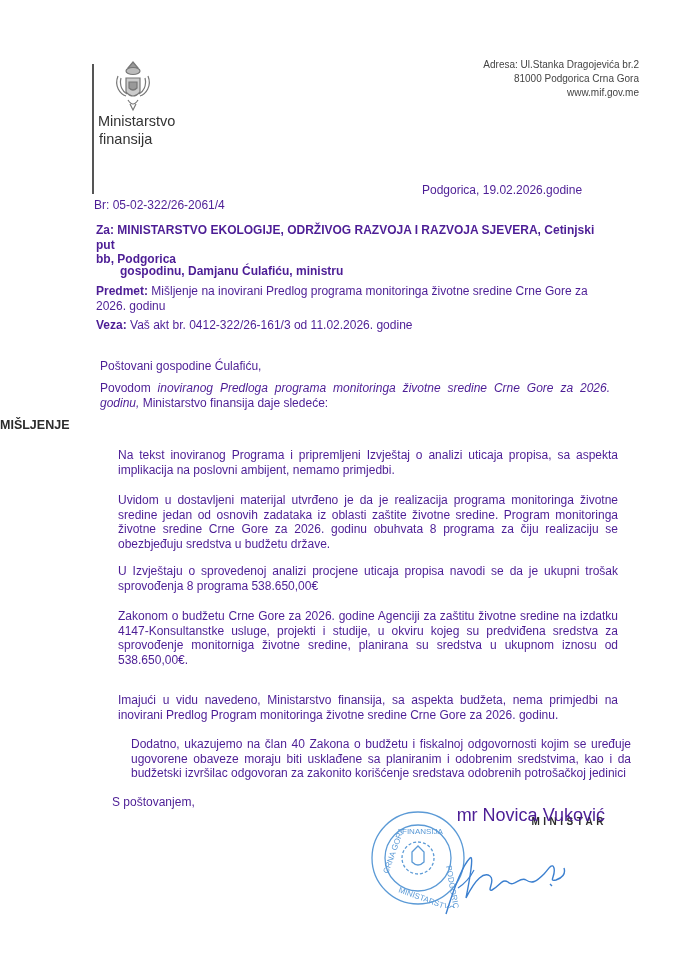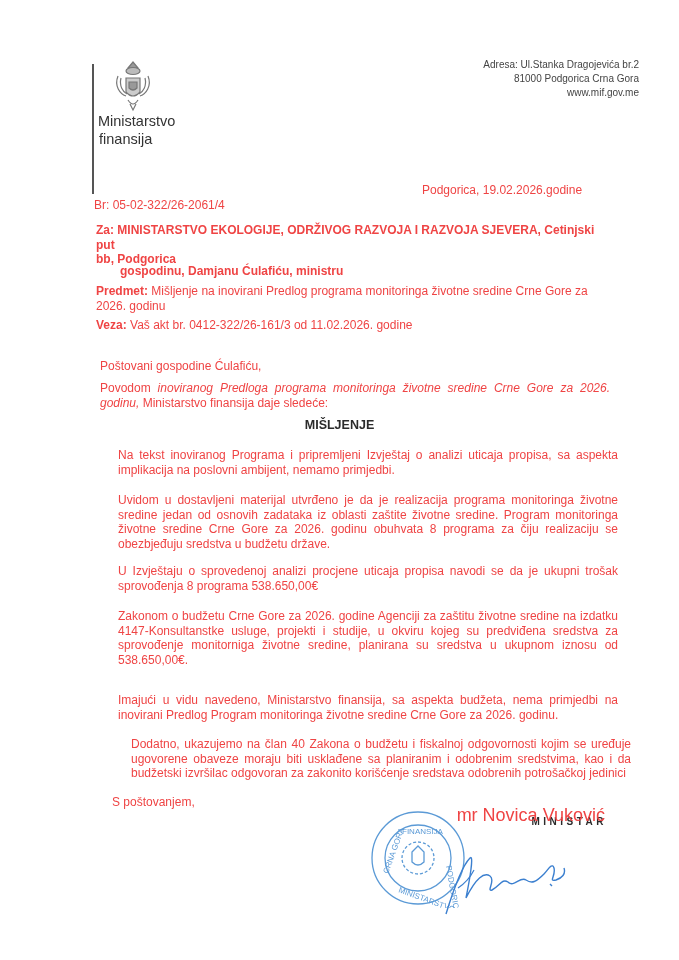--- a/index.html
+++ b/index.html
@@ -5,25 +5,25 @@
     html, body { margin: 0; padding: 0; }
     body {
       width: 679px; height: 960px; background: #ffffff; position: relative; overflow: hidden;
       font-family: "Liberation Sans", sans-serif; color: #2b2b2b;
     }
     .abs { position: absolute; }
     .vbar { left: 92px; top: 64px; width: 2px; height: 130px; background: #555; }
     .crest { left: 112px; top: 60px; width: 42px; height: 52px; }
     .org { left: 98px; top: 112px; font-size: 14.5px; line-height: 18px; color: #333; }
     .addr { right: 40px; top: 58px; text-align: right; font-size: 10px; line-height: 14px; color: #444; }
-    .txt { font-size: 12px; line-height: 14.5px; color: #ef4444; }
+    .txt { font-size: 12px; line-height: 14.5px; color: #4c1d95; }
     .bold { font-weight: bold; }
     .just { text-align: justify; }
     .para { left: 118px; width: 500px; }
-    .title { left: 0; width: 679px; text-align: center; font-weight: bold; font-size: 12.5px; }
+    .title { left: 0; width: 679px; text-align: left; font-weight: bold; font-size: 12.5px; }
     .ministar { right: 72px; top: 816px; font-weight: bold; font-size: 10px; letter-spacing: 3.5px; }
     .minname { right: 74px; top: 808px; font-size: 18px; margin-left: 31px; }
     .stamp { left: 368px; top: 808px; width: 100px; height: 100px; }
     .sig { left: 440px; top: 848px; width: 140px; height: 70px; }
   </style>
 </head>
 <body>
 
 <div class="abs vbar"></div>
 <svg class="abs crest" viewBox="0 0 42 52">

